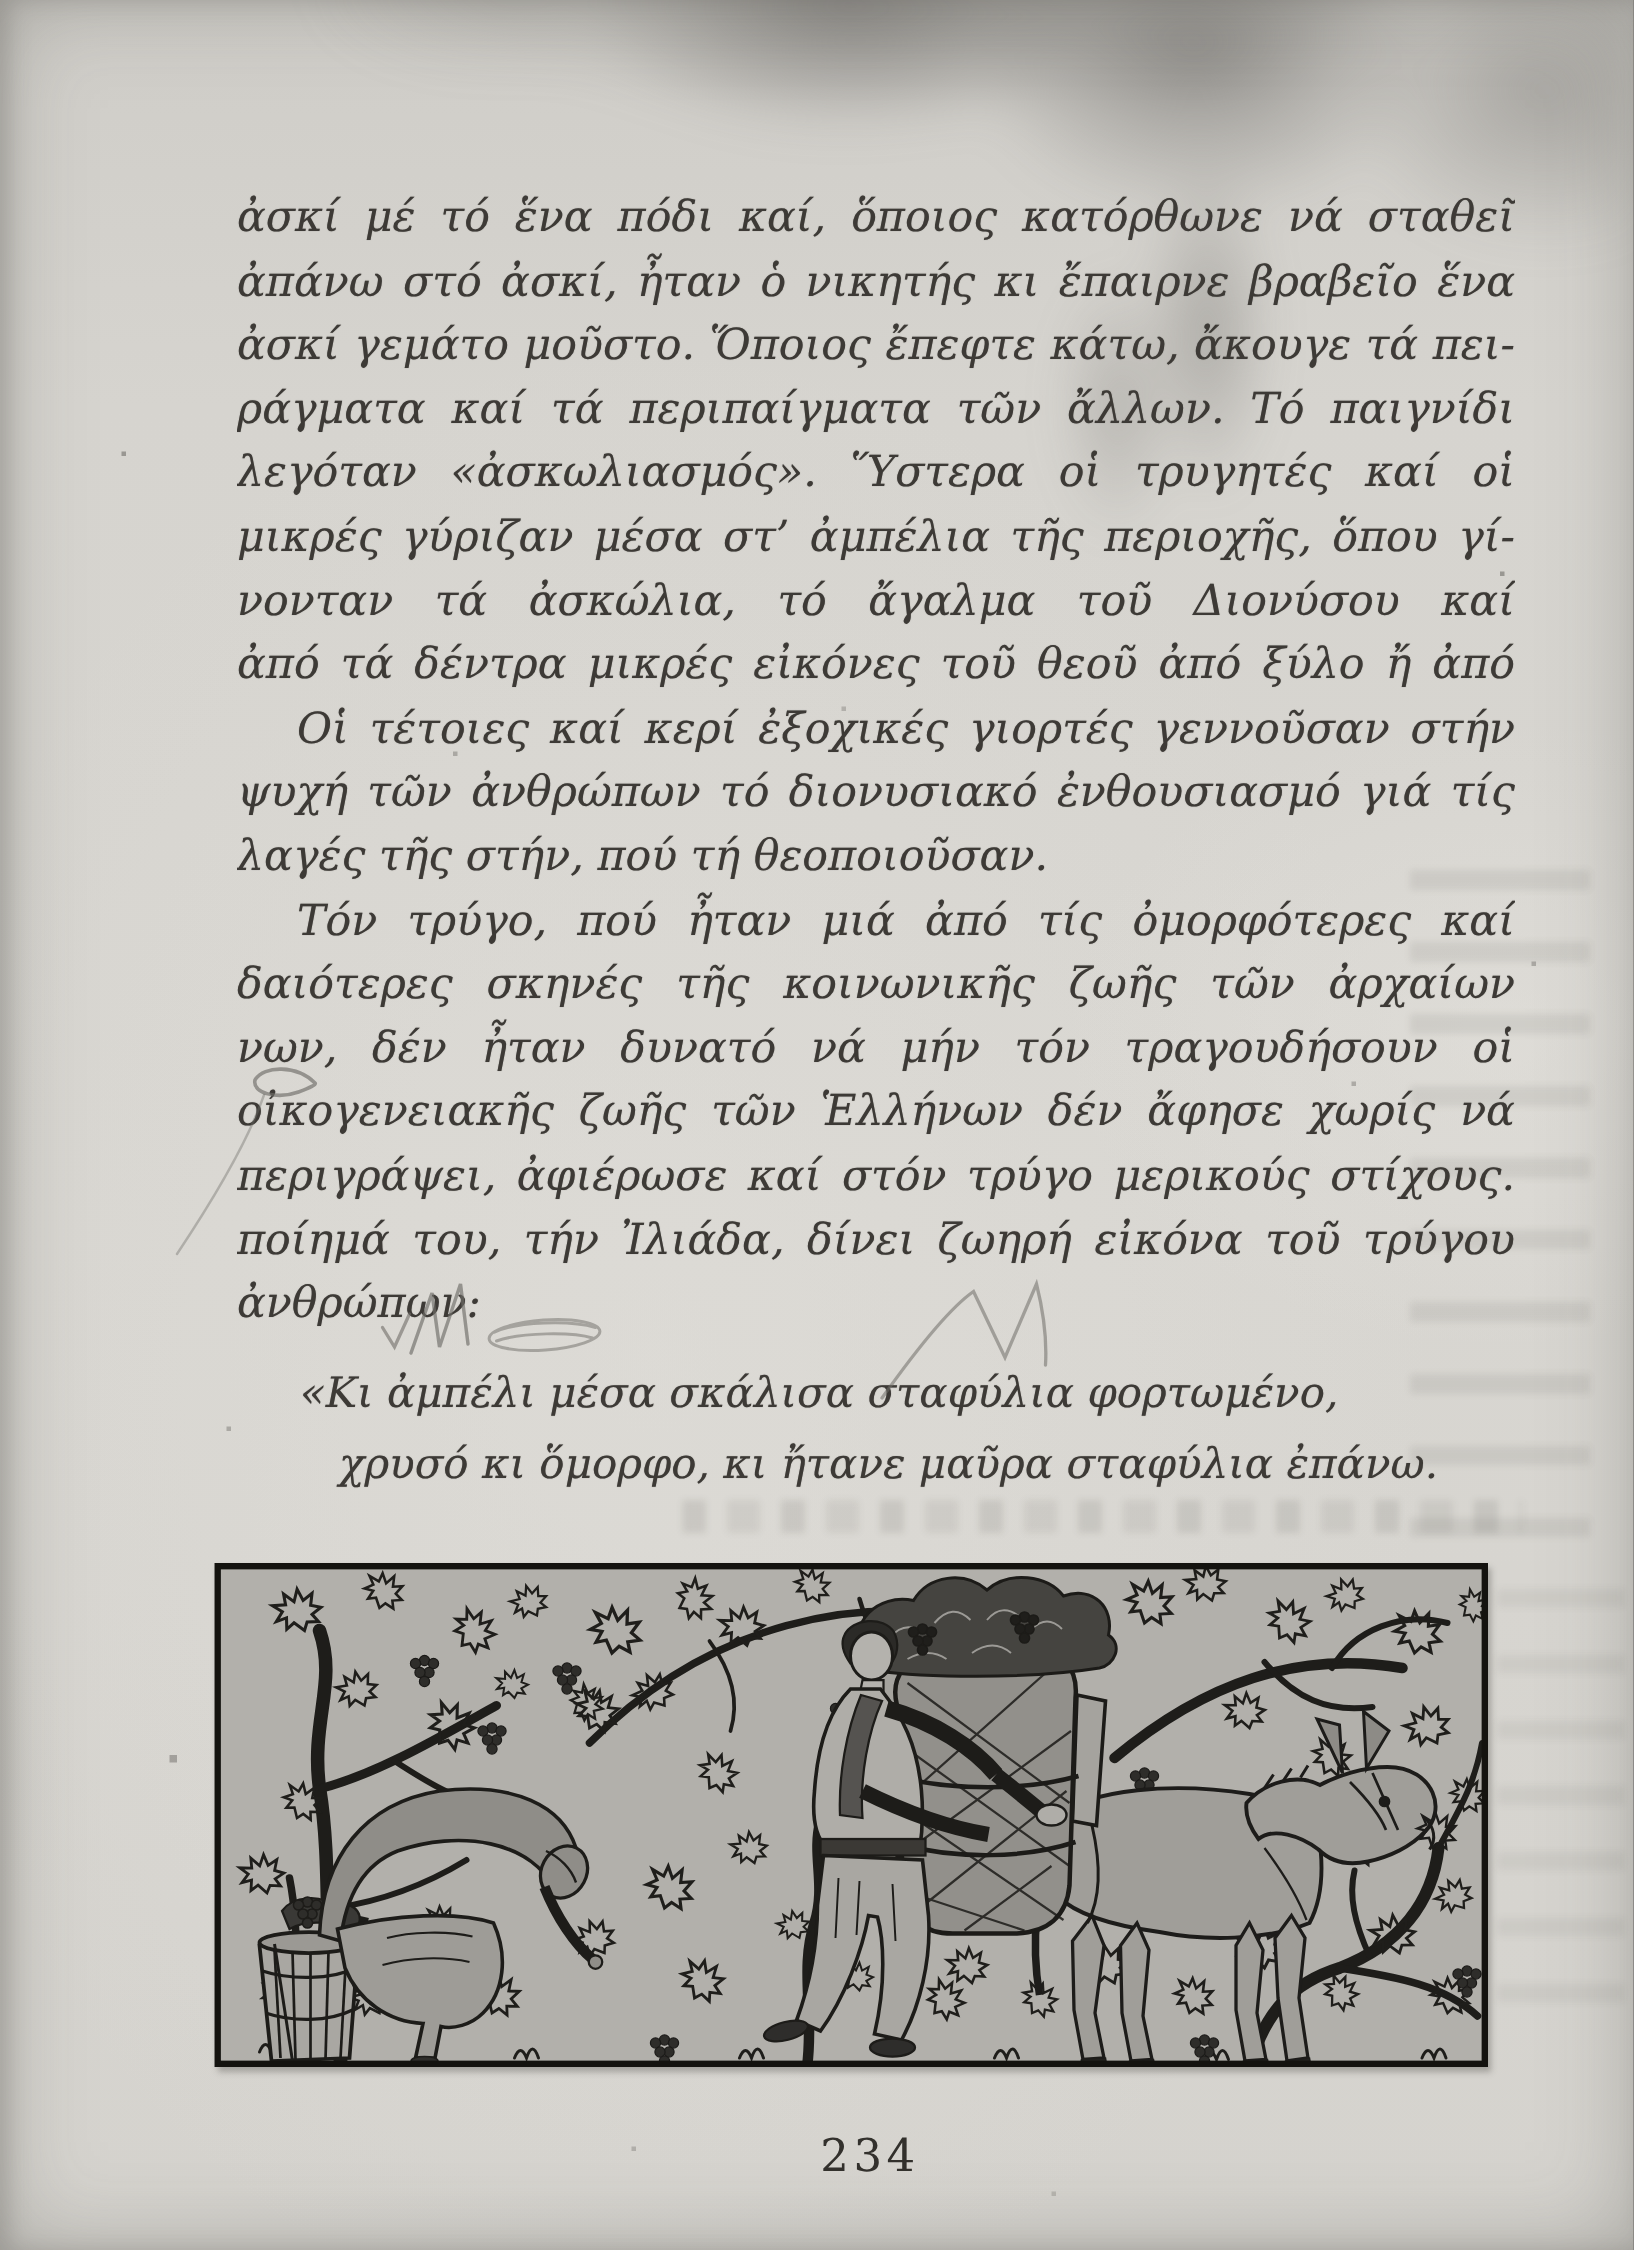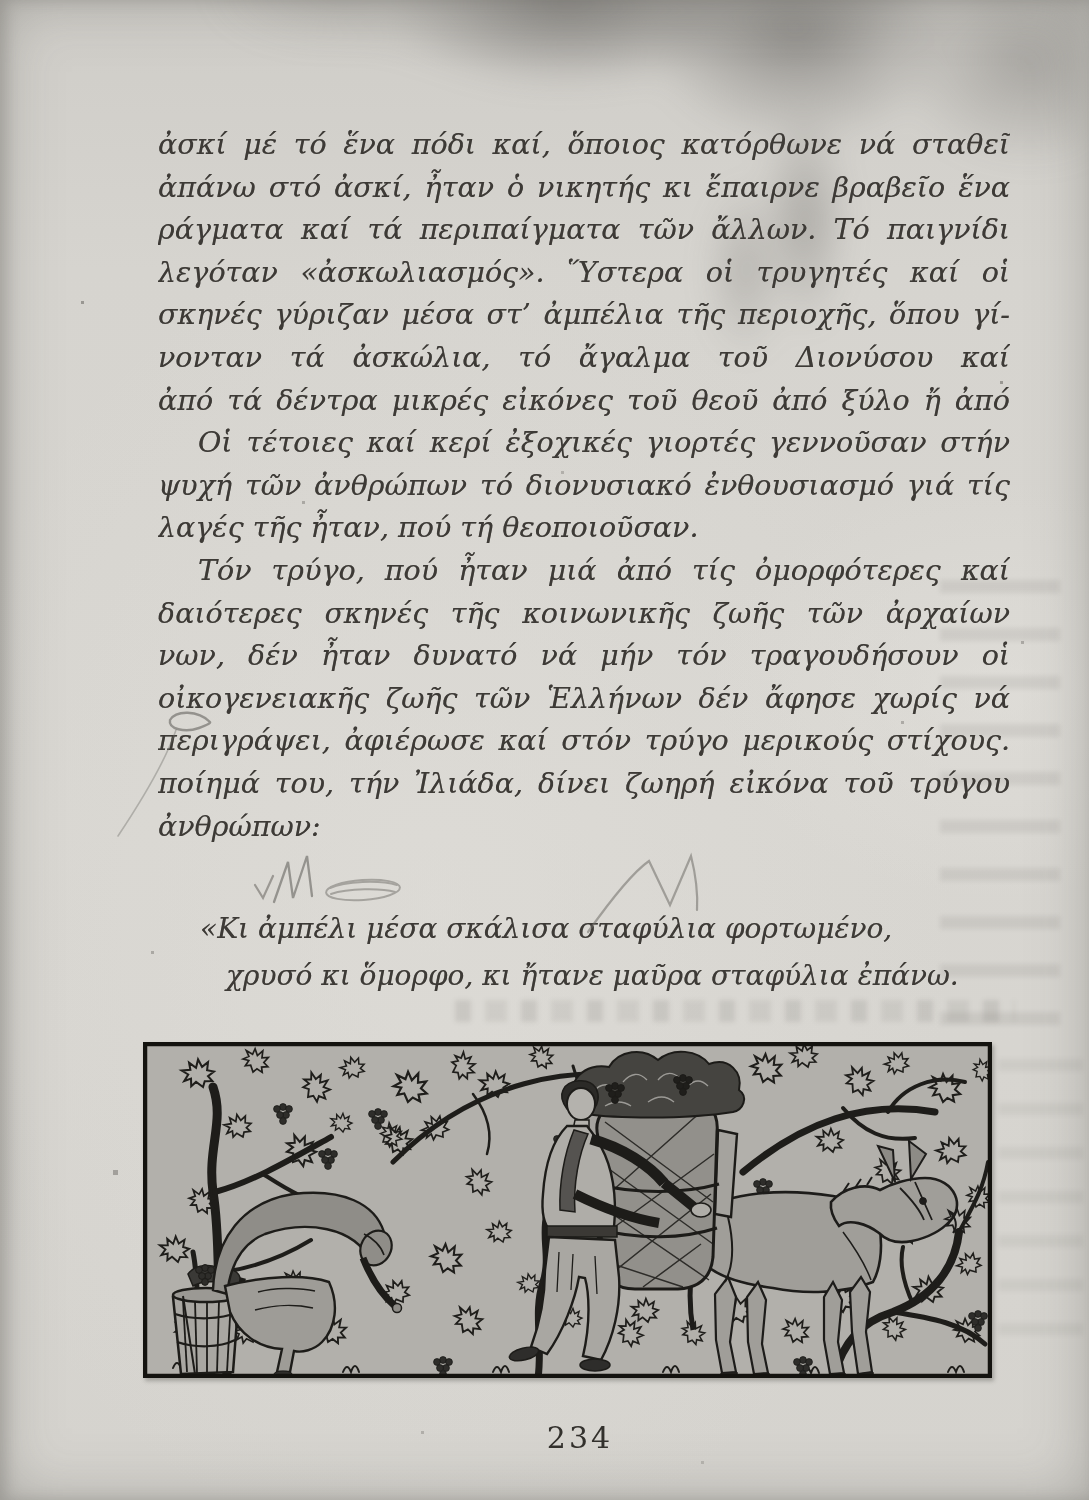--- a/index.html
+++ b/index.html
@@ -67,28 +67,29 @@
 
   <div class="stain"></div>
   <div class="bleed bleed-row"></div>
   <div class="bleed bleed-col-1"></div>
   <div class="bleed bleed-col-2"></div>
   <div class="specks"></div>
 
   <div class="body-text">
     <div class="tl j">ἀσκί μέ τό ἕνα πόδι καί, ὅποιος κατόρθωνε νά σταθεῖ ὄρθιος</div>
     <div class="tl j">ἀπάνω στό ἀσκί, ἦταν ὁ νικητής κι ἔπαιρνε βραβεῖο ἕνα ἄλλο</div>
+    <div class="tl j">ἀσκί γεμάτο μοῦστο. Ὅποιος ἔπεφτε κάτω, ἄκουγε τά πει-</div>
     <div class="tl j">ράγματα καί τά περιπαίγματα τῶν ἄλλων. Τό παιγνίδι αὐτό</div>
     <div class="tl j">λεγόταν «ἀσκωλιασμός». Ὕστερα οἱ τρυγητές καί οἱ ἄλλοι</div>
-    <div class="tl j">σκηνές γύριζαν μέσα στ’ ἀμπέλια τῆς περιοχῆς, ὅπου γί-</div>
+    <div class="tl j">μικρές γύριζαν μέσα στ’ ἀμπέλια τῆς περιοχῆς, ὅπου γί-</div>
     <div class="tl j">νονταν τά ἀσκώλια, τό ἄγαλμα τοῦ Διονύσου καί κρεμοῦσαν</div>
     <div class="tl j">ἀπό τά δέντρα μικρές εἰκόνες τοῦ θεοῦ ἀπό ξύλο ἤ ἀπό κερί.</div>
     <div class="tl j ind">Οἱ τέτοιες καί κερί ἐξοχικές γιορτές γεννοῦσαν στήν</div>
     <div class="tl j">ψυχή τῶν ἀνθρώπων τό διονυσιακό ἐνθουσιασμό γιά τίς ἀλ-</div>
-    <div class="tl nj">λαγές τῆς ἦταν, πού τή θεοποιοῦσαν.</div>
+    <div class="tl nj">λαγές τῆς στήν, πού τή θεοποιοῦσαν.</div>
     <div class="tl j ind">Τόν τρύγο, πού ἦταν μιά ἀπό τίς ὀμορφότερες καί σπου-</div>
     <div class="tl j">δαιότερες σκηνές τῆς κοινωνικῆς ζωῆς τῶν ἀρχαίων Ἑλλή-</div>
     <div class="tl j">νων, δέν ἦταν δυνατό νά μήν τόν τραγουδήσουν οἱ ποιητές.</div>
     <div class="tl j">οἰκογενειακῆς ζωῆς τῶν Ἑλλήνων δέν ἄφησε χωρίς νά τήν</div>
     <div class="tl j">περιγράψει, ἀφιέρωσε καί στόν τρύγο μερικούς στίχους. Στό</div>
     <div class="tl j">ποίημά του, τήν Ἰλιάδα, δίνει ζωηρή εἰκόνα τοῦ τρύγου καί</div>
     <div class="tl nj">ἀνθρώπων:</div>
   </div>
 
   <div class="verse">

